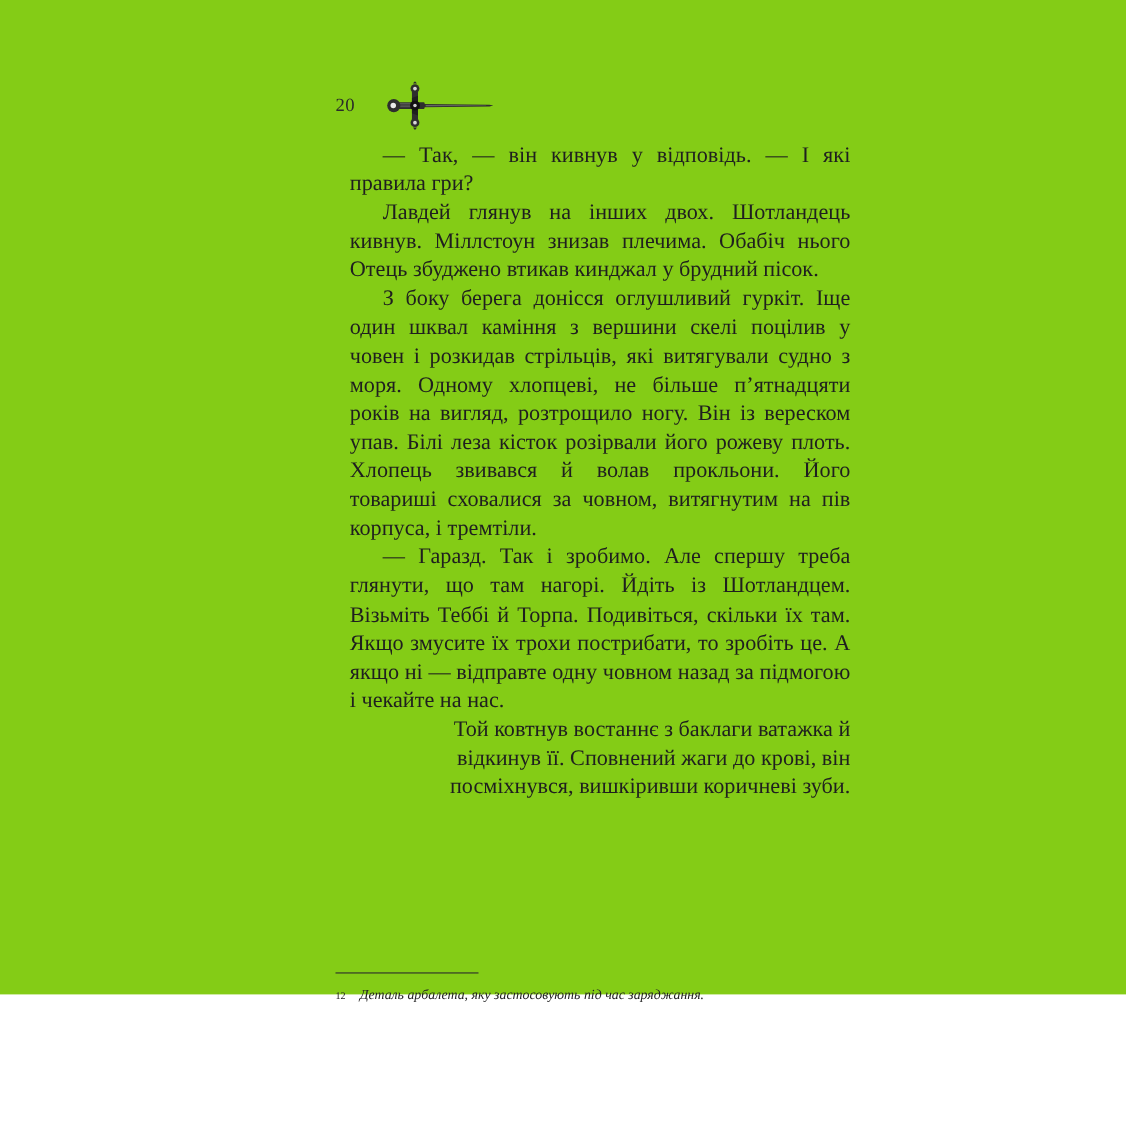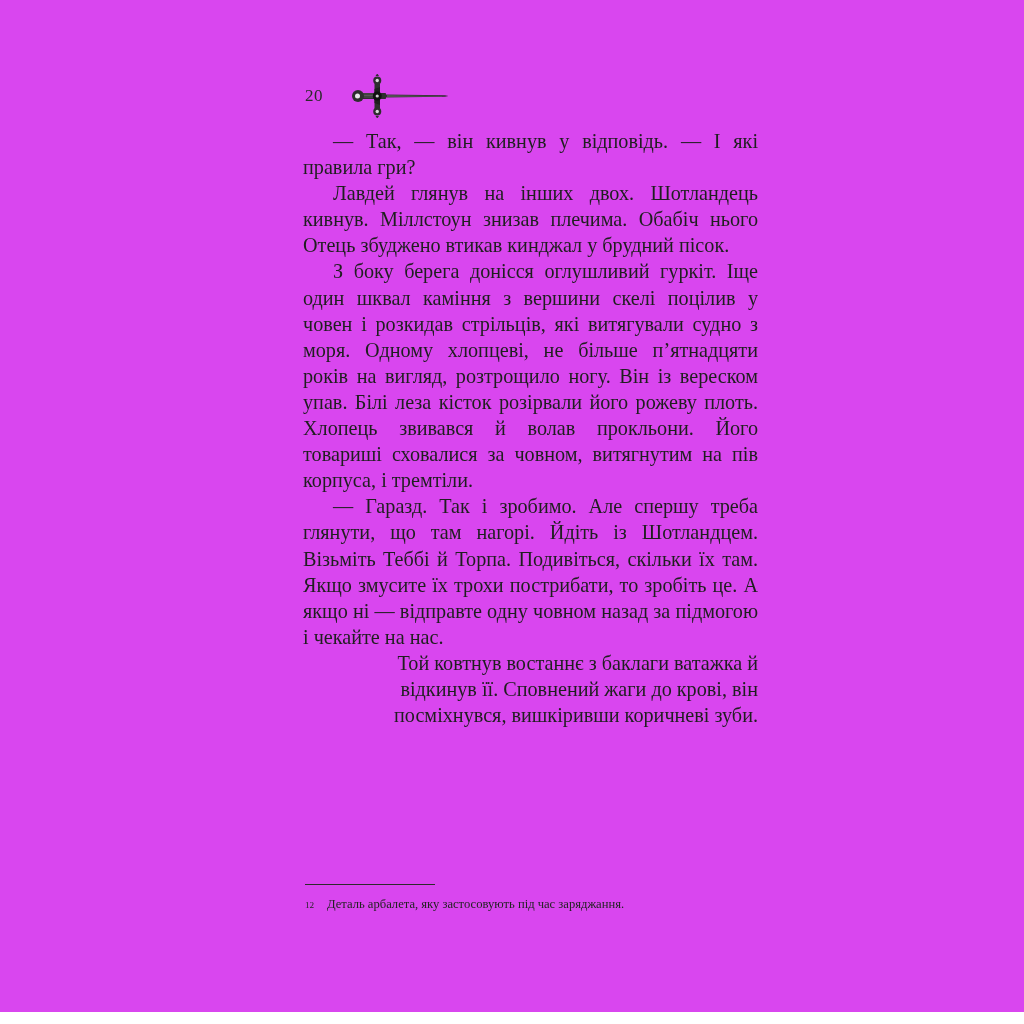--- a/index.html
+++ b/index.html
@@ -12,22 +12,22 @@
     height: 1024px;
     overflow: hidden;
     font-family: "Liberation Serif", "DejaVu Serif", serif;
     color: #1a1a1a;
     -webkit-font-smoothing: antialiased;
   }
 
   #page {
     position: relative;
     width: 1024px;
-    height: 1012px;
-    background: #d946ef;
+    height: 904px;
+    background: #84cc16;
   }
 
   
   .running-head {
     position: absolute;
     left: 305px;
     top: 74px;
     width: 455px;
     height: 44px;
     display: flex;
@@ -43,21 +43,21 @@
     padding-bottom: 2px;
   }
   .sword-wrap {
     display: block;
     line-height: 0;
   }
 
   
   .body-text {
     position: absolute;
-    left: 303px;
+    left: 318px;
     top: 128px;
     width: 455px;
   }
   .body-text p {
     margin: 0;
     font-size: 20.2px;
     line-height: 26.1px;
     text-align: justify;
     text-justify: inter-word;
     text-indent: 30px;
@@ -97,20 +97,21 @@
   }
   .footnote .fn-num {
     font-size: 9.2px;
     vertical-align: super;
     width: 22px;
     flex: 0 0 22px;
     padding-top: 1px;
   }
   .footnote .fn-text {
     flex: 1 1 auto;
+    font-style: italic;
   }
 </style>
 </head>
 <body>
 
 <div id="page">
 
   <div class="running-head">
     <span class="folio">20</span>
     <span class="sword-wrap">

